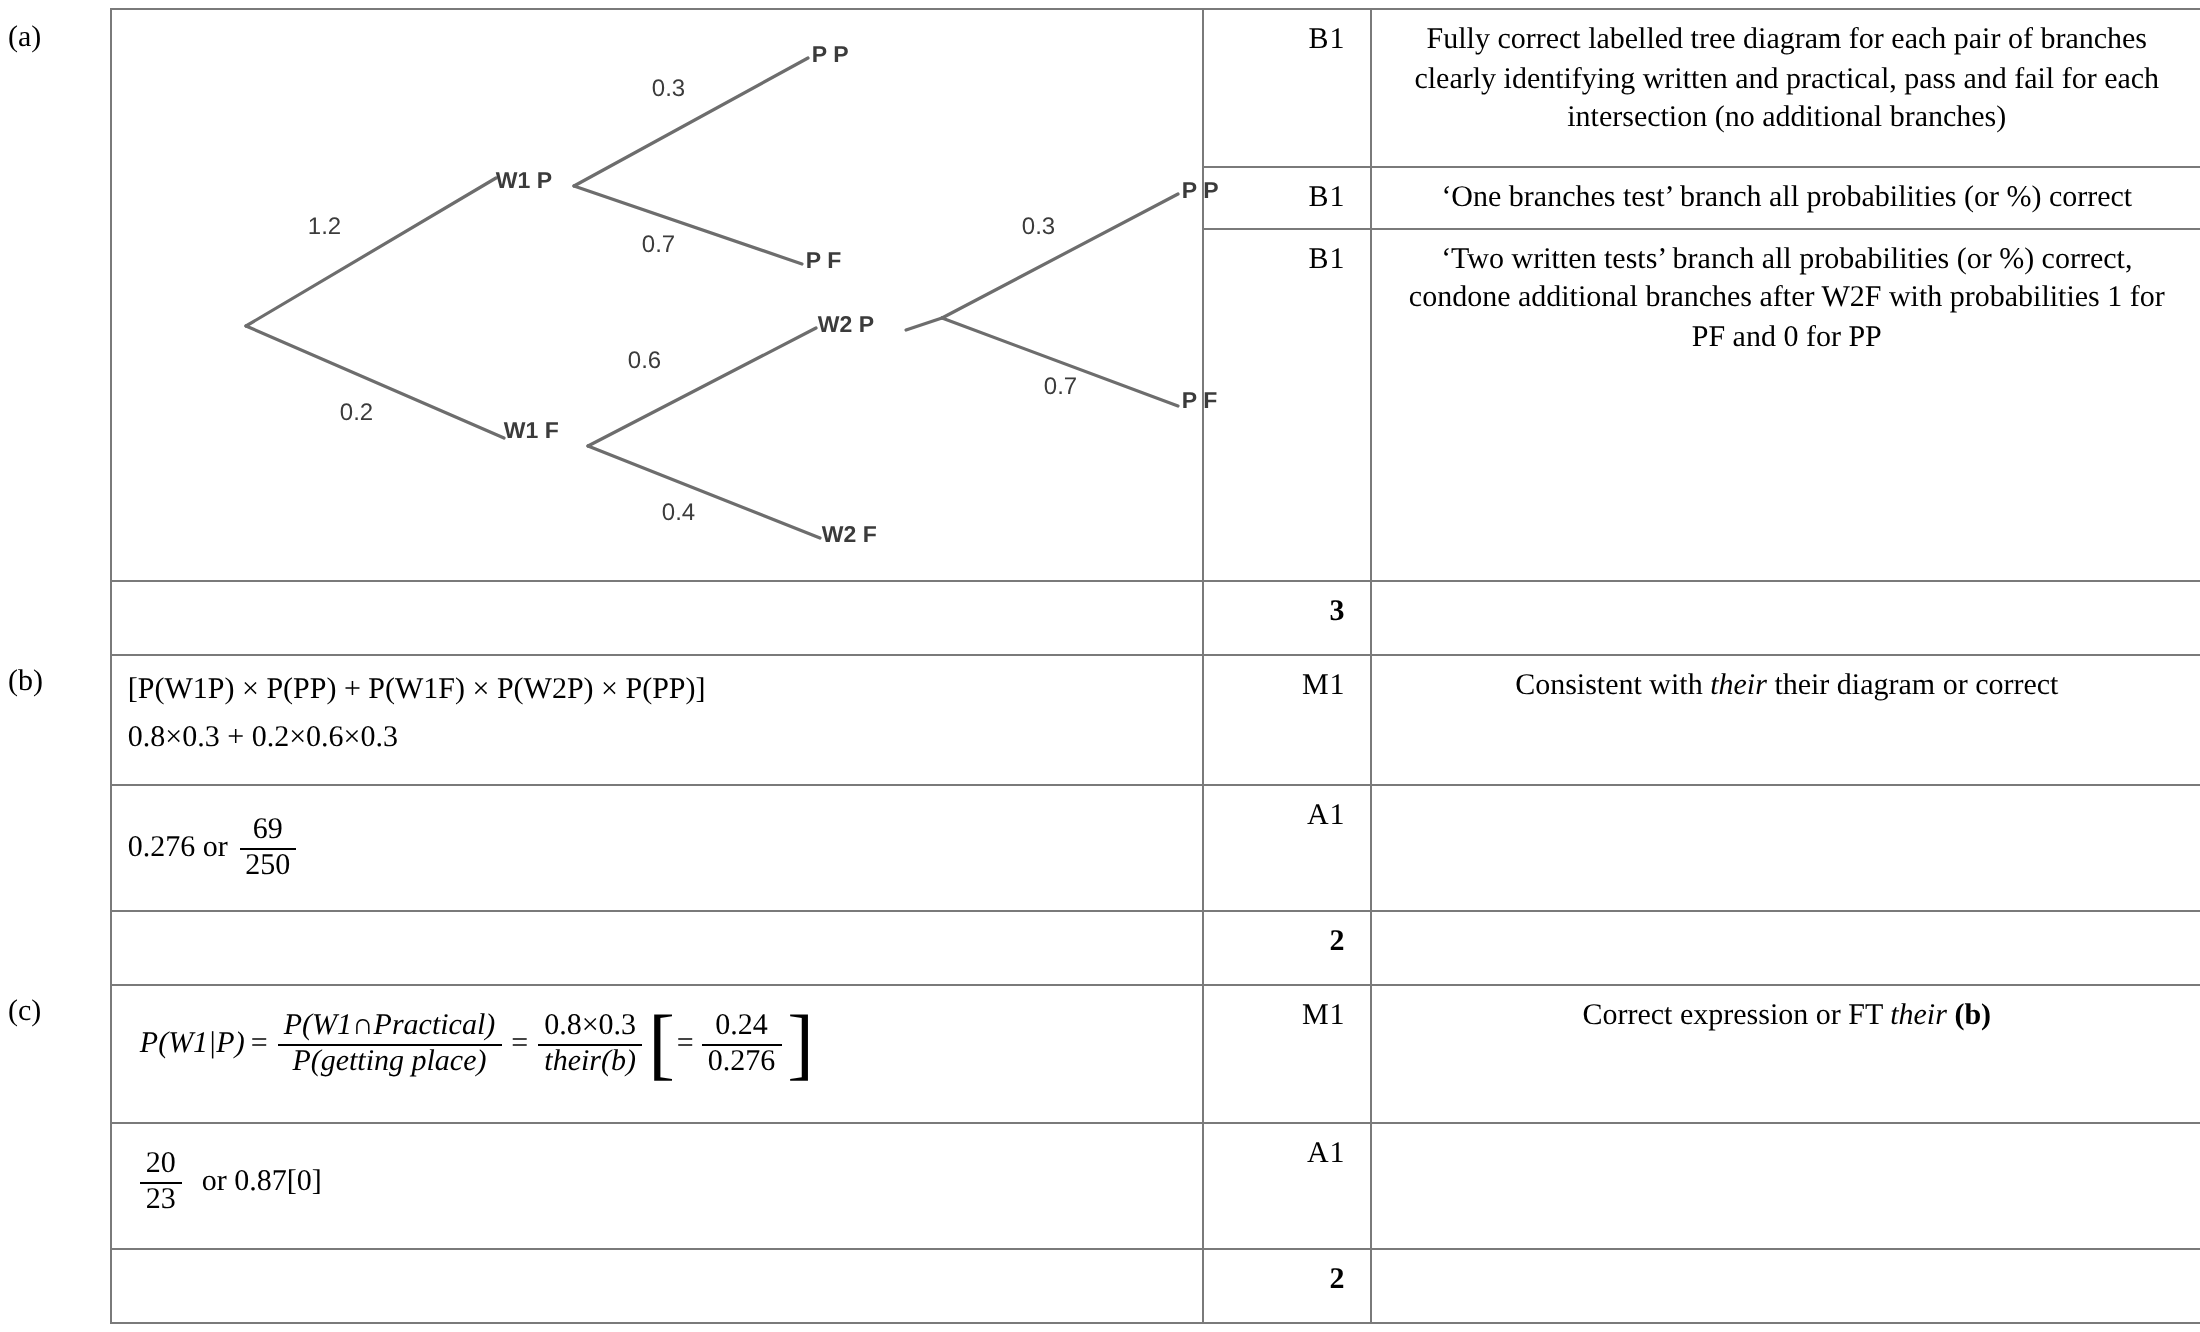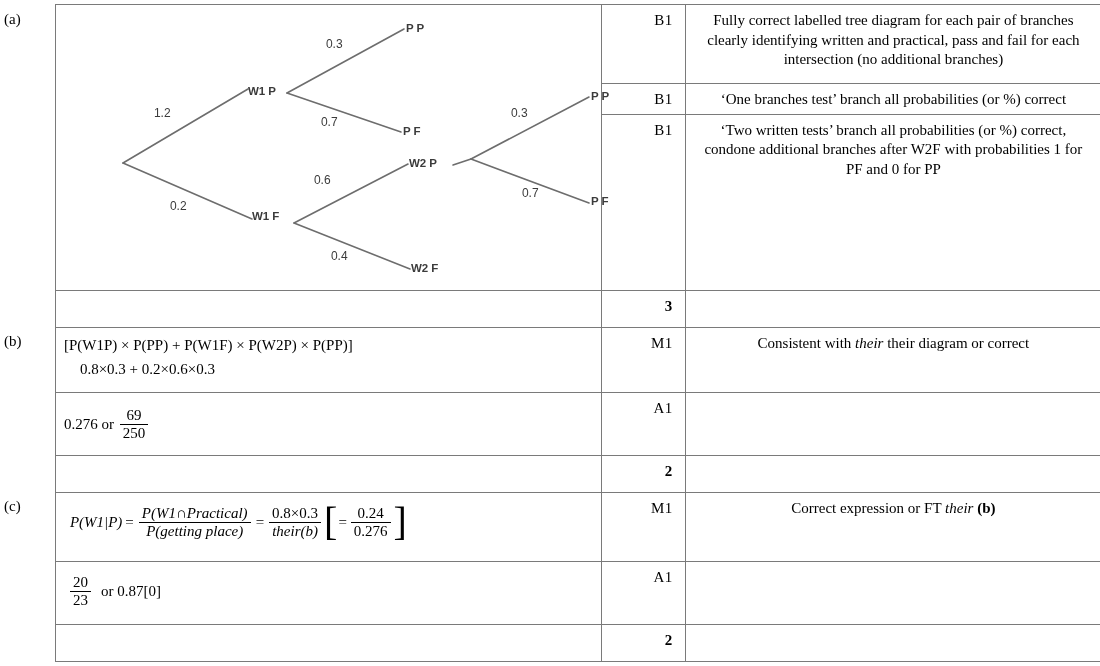--- a/index.html
+++ b/index.html
@@ -190,21 +190,21 @@
     </td>
     <td class="c-cmt"></td>
   </tr>
 
   <tr>
     <td class="c-lbl">
       <div class="lbl">(b)</div>
     </td>
     <td class="c-body" style="height:64px;">
       <div class="body math">[P(W1P) × P(PP) + P(W1F) × P(W2P) × P(PP)]</div>
-      <div class="body math" style="padding-top:0;margin-left:16px;">0.8×0.3 + 0.2×0.6×0.3</div>
+      <div class="body math" style="padding-top:0;">0.8×0.3 + 0.2×0.6×0.3</div>
     </td>
     <td class="c-mark">
       <div class="mark">M1</div>
     </td>
     <td class="c-cmt">
       <div class="cmt">
         <span>Consistent with </span><i>their</i><span> their diagram or correct</span>
       </div>
     </td>
   </tr>

